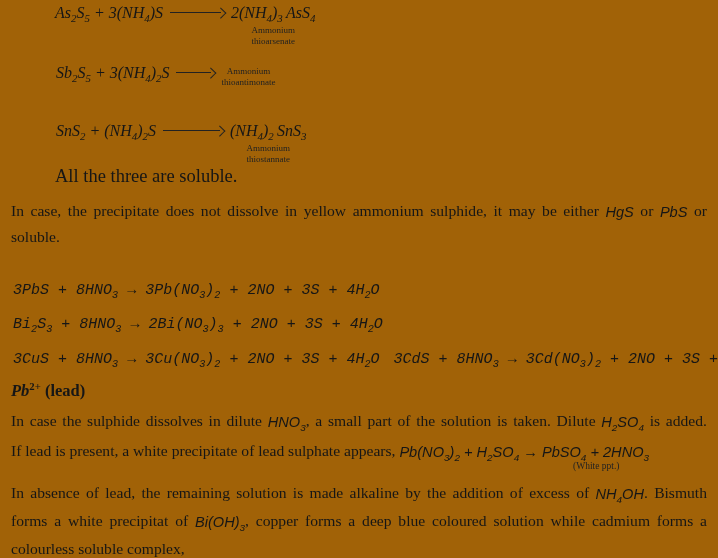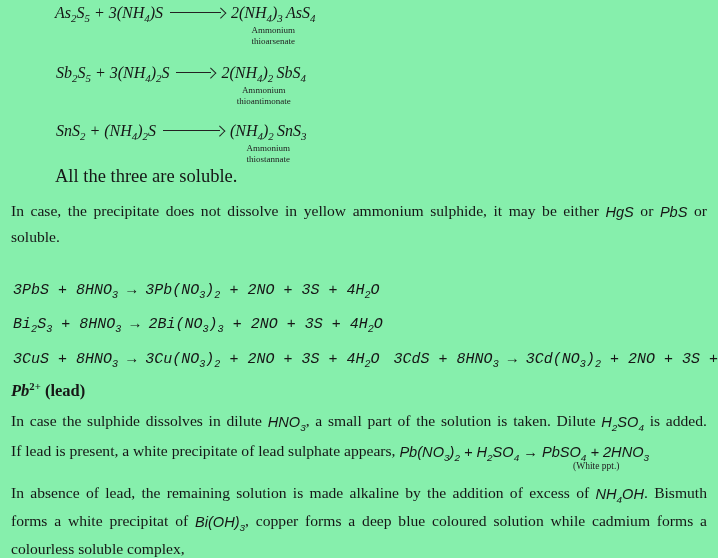--- a/index.html
+++ b/index.html
@@ -1,17 +1,17 @@
 <!DOCTYPE html>
 <html><head>
 <meta charset="utf-8">
 <style>
   html,body{margin:0;padding:0;background:#ffffff;}
   .page{
-    position:relative;width:718px;height:558px;background:#86efac;
+    position:relative;width:718px;height:558px;background:#a16207;
     color:#161616;font-family:"Liberation Serif",serif;overflow:hidden;
   }
   sub{font-size:68%;line-height:0;}
   sup{font-size:65%;line-height:0;}
 
   
   .teq{
     position:absolute;font-style:italic;font-size:16px;line-height:19px;
     white-space:nowrap;
   }
@@ -60,21 +60,20 @@
         <span style="display:block;">Ammonium</span>
         <span style="display:block;text-align:center;">thioarsenate</span>
       </span>
     </span>
   </div>
 
   <div class="teq" style="left:56px;top:63px;">
     <span>Sb<sub>2</sub>S<sub>5</sub> + 3(NH<sub>4</sub>)<sub>2</sub>S</span>
     <span class="larrow" style="width:38px;"></span>
     <span class="prodwrap">
-      <span class="prodline">2(NH<sub>4</sub>)<sub>2</sub> SbS<sub>4</sub></span>
       <span class="plabel">
         <span style="display:block;">Ammonium</span>
         <span style="display:block;">thioantimonate</span>
       </span>
     </span>
   </div>
 
   <div class="teq" style="left:56px;top:121px;">
     <span>SnS<sub>2</sub> + (NH<sub>4</sub>)<sub>2</sub>S</span>
     <span class="larrow" style="width:60px;"></span>

